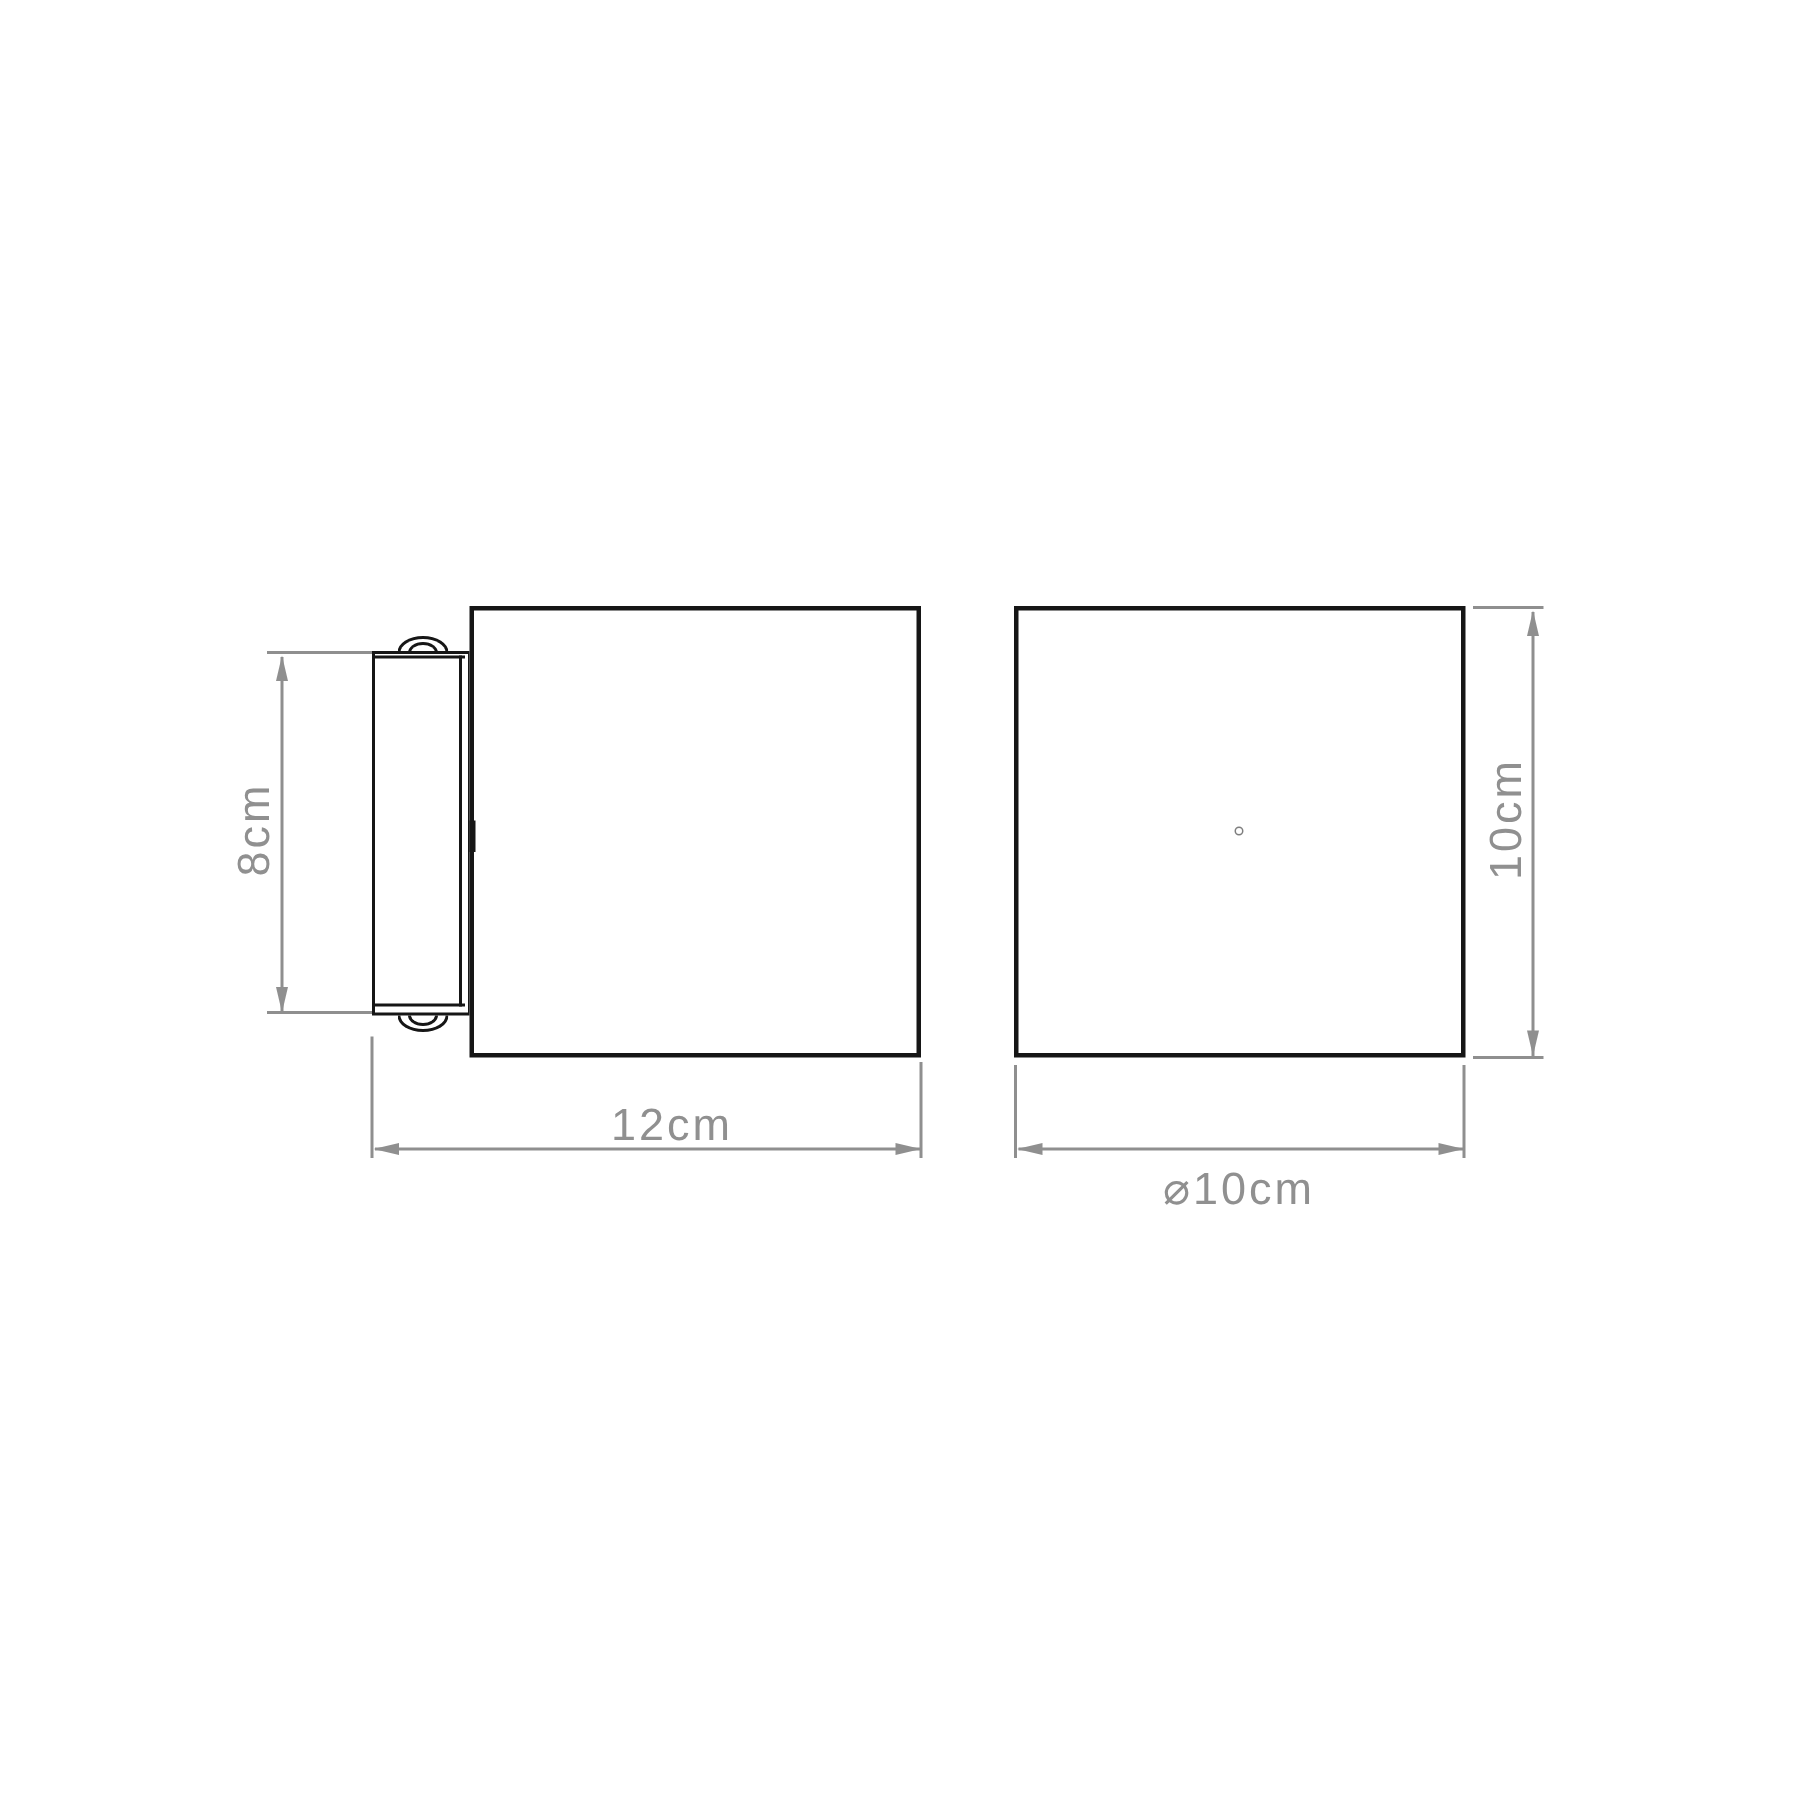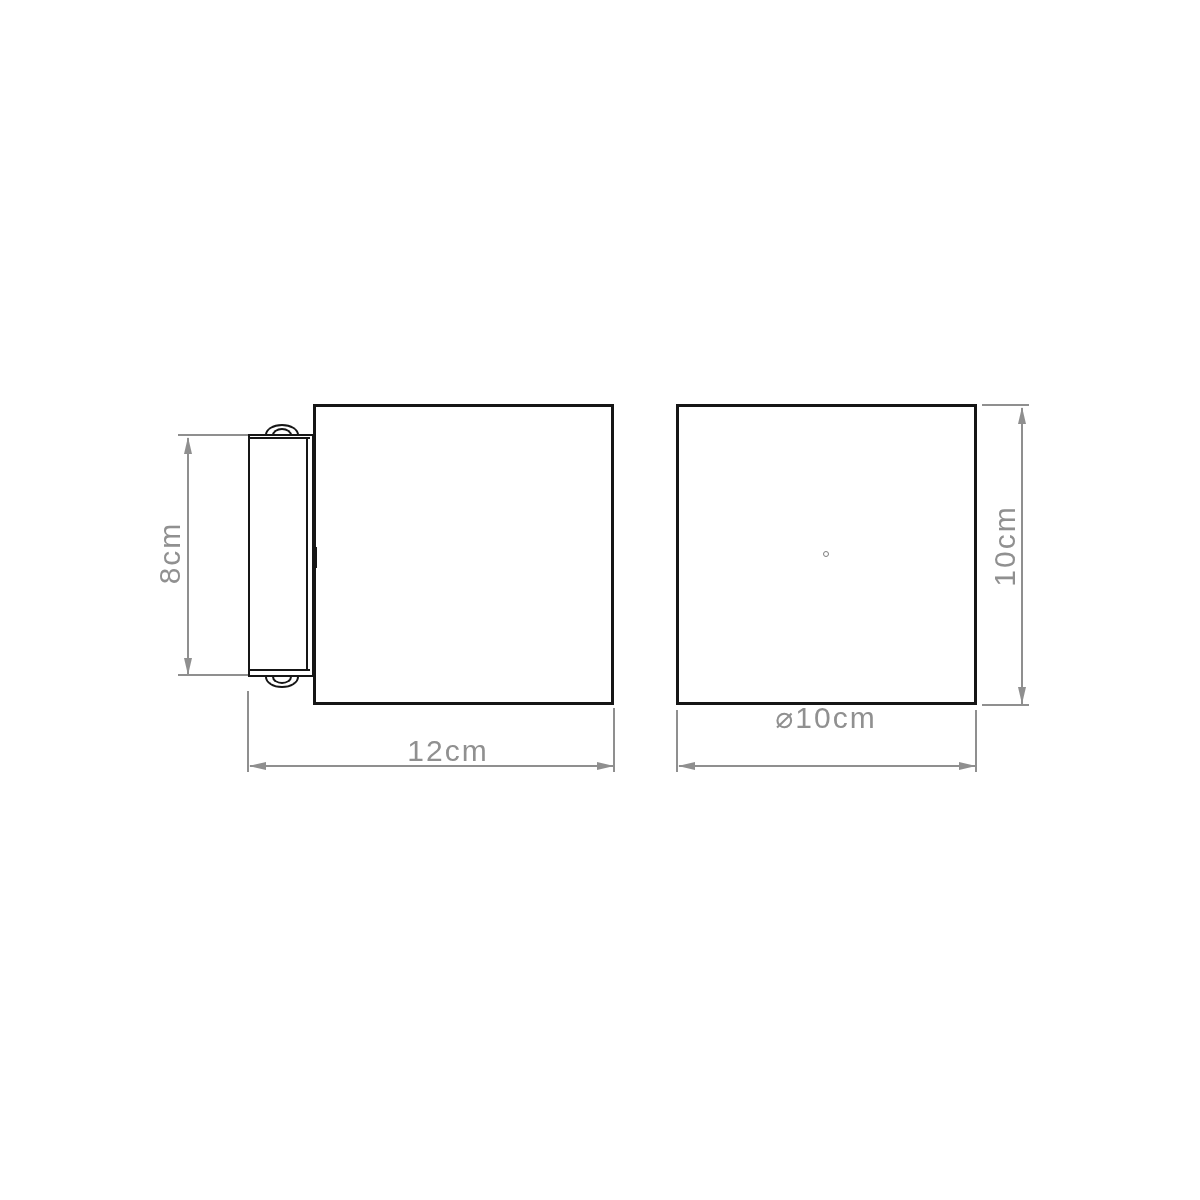--- a/index.html
+++ b/index.html
@@ -112,17 +112,17 @@
       <div class="abs arr down" style="left:1018px;top:687px;"></div>
       <div class="abs dimtext rot" style="left:1005px;top:546px;">10cm</div>
     </div>
 
     <div>
       <div class="abs dimline" style="left:676px;top:710px;width:1.5px;height:62px;"></div>
       <div class="abs dimline" style="left:975px;top:710px;width:1.5px;height:62px;"></div>
       <div class="abs dimline" style="left:679px;top:765px;width:297px;height:1.5px;"></div>
       <div class="abs arr left" style="left:678px;top:762px;"></div>
       <div class="abs arr right" style="left:959px;top:762px;"></div>
-      <div class="abs dimtext" style="left:826px;top:717px;">⌀10cm</div>
+      <div class="abs dimtext" style="left:826px;top:793px;">⌀10cm</div>
     </div>
   </div>
 
 </div>
 
 </body></html>

